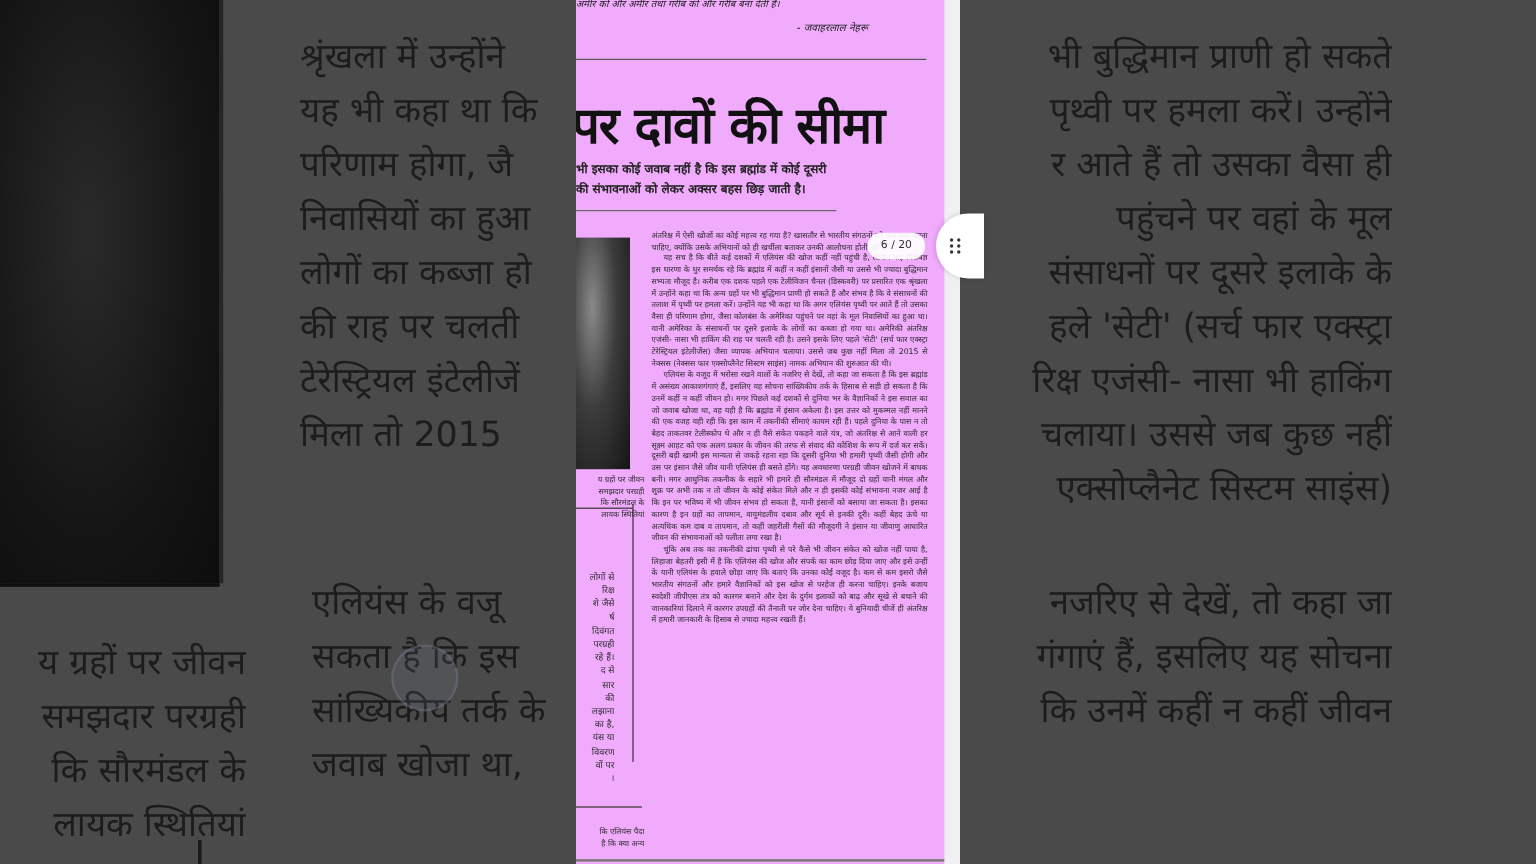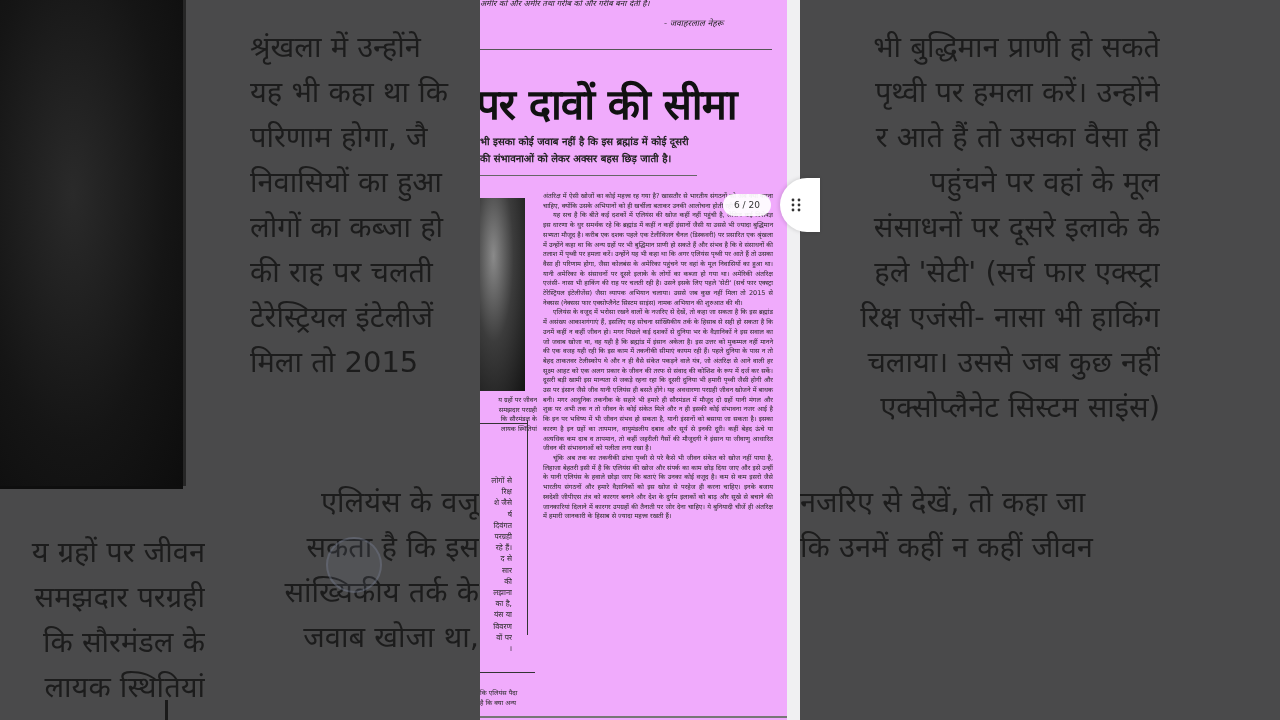--- a/index.html
+++ b/index.html
@@ -7,22 +7,22 @@
   body { position: relative; font-family: "DejaVu Sans", sans-serif; }
 
   
   .bg { position: absolute; inset: 0; background: #4a4a4b; overflow: hidden; }
   .bg-left-photo { position: absolute; left: 0; top: 0; width: 183px; height: 486px; background: radial-gradient(ellipse at 40% 40%, #2a2a2a 0%, #151515 60%, #0d0d0d 100%); }
   .bg-left-bar { position: absolute; left: 183px; top: 0; width: 3px; height: 486px; background: #262626; }
   .bg-text { position: absolute; color: #1c1c1c; font-family: "DejaVu Sans", sans-serif; font-size: 29px; line-height: 45px; white-space: nowrap; overflow: hidden; }
   .bg-text.left { left: 250px; top: 25px; width: 230px; }
   .bg-text.right { left: 800px; top: 25px; width: 360px; text-align: right; }
   .bg-text.low-left { left: 0; top: 530px; width: 205px; text-align: right; }
-  .bg-text.low-mid { left: 249px; top: 480px; width: 230px; text-align: right; }
-  .bg-text.low-right { left: 800px; top: 480px; width: 360px; }
+  .bg-text.low-mid { left: 260px; top: 480px; width: 230px; }
+  .bg-text.low-right { left: 800px; top: 480px; width: 360px; text-align: right; }
   .bg-divider { position: absolute; left: 0; top: 486px; width: 183px; height: 3px; background: #0e0e0e; }
   .bg-vline { position: absolute; left: 165px; top: 700px; width: 3px; height: 20px; background: #1a1a1a; }
 
   
   .panel { position: absolute; left: 480px; top: 0; width: 320px; height: 720px; background: #f0abfc; overflow: hidden; }
   .right-strip { position: absolute; left: 787px; top: 0; width: 13px; height: 720px; background: #f0f0f2; }
 
   .quote { position: absolute; left: 0; top: 0; width: 300px; font-size: 8px; font-style: italic; color: #222; }
   .quote .line1 { position: absolute; left: 0; top: -3px; white-space: nowrap; }
   .quote .author { position: absolute; left: 184px; top: 17px; white-space: nowrap; font-size: 8.5px; }
@@ -37,21 +37,21 @@
 
   .col-main { position: absolute; left: 63px; top: 192px; width: 230px; font-size: 6.5px; line-height: 9.7px; color: #2a2a2a; text-align: justify; }
   .col-main p { text-indent: 10px; }
   .col-main p.first { text-indent: 0; }
 
   .col-left { position: absolute; left: 0; top: 396px; width: 57px; font-size: 6.5px; line-height: 9.7px; color: #2a2a2a; text-align: right; white-space: nowrap; overflow: hidden; }
   .box-rule-v { position: absolute; left: 47px; top: 420px; width: 1px; height: 215px; background: #333; }
   .box-rule-h { position: absolute; left: 0; top: 423px; width: 47px; height: 1px; background: #333; }
   .box-rule-h2 { position: absolute; left: 0; top: 672px; width: 55px; height: 1px; background: #333; }
   .box-text { position: absolute; left: 0; top: 463px; width: 32px; font-size: 7.5px; line-height: 11.2px; color: #2a2a2a; white-space: nowrap; overflow: hidden; text-align: right; margin-top: 12px; }
-  .box-foot { position: absolute; left: 0; top: 688px; width: 57px; font-size: 6.5px; line-height: 10px; color: #2a2a2a; white-space: nowrap; overflow: hidden; text-align: left; }
+  .box-foot { position: absolute; left: 0; top: 688px; width: 57px; font-size: 6.5px; line-height: 10px; color: #2a2a2a; white-space: nowrap; overflow: hidden; text-align: right; }
   .rule-bottom { position: absolute; left: 0; top: 716px; width: 320px; height: 2px; background: #777; }
 
   
   .page-pill { position: absolute; left: 723px; top: 194px; width: 48px; height: 22px; border-radius: 11px; background: rgba(255,255,255,0.92); font-size: 9px; color: #333; display: flex; align-items: center; justify-content: center; }
   .handle { position: absolute; left: 780px; top: 178px; width: 40px; height: 54px; border-radius: 27px 0 0 27px; background: #ffffff; box-shadow: -1px 0 4px rgba(0,0,0,0.15); display: flex; align-items: center; justify-content: center; }
   .handle svg { display: block; margin-left: -8px; }
   .ripple { position: absolute; left: 326px; top: 537px; width: 56px; height: 56px; border-radius: 50%; border: 2px solid rgba(120,130,150,0.35); background: rgba(140,150,170,0.12); }
 </style>
 </head>
 <body>
@@ -89,20 +89,21 @@
     <div>लायक स्थितियां</div>
   </div>
   <div class="bg-text low-mid" style="top:480px;">
     <div>एलियंस के वजू</div>
     <div>सकता है कि इस</div>
     <div>सांख्यिकीय तर्क के</div>
     <div>जवाब खोजा था,</div>
   </div>
   <div class="bg-text low-right">
     <div>नजरिए से देखें, तो कहा जा</div>
+    <div>गंगाएं हैं, इसलिए यह सोचना</div>
     <div>कि उनमें कहीं न कहीं जीवन</div>
   </div>
 </div>
 
 <div class="panel">
   <div class="quote">
     <div class="line1">अमीर को और अमीर तथा गरीब को और गरीब बना देती है।</div>
     <div class="author">- जवाहरलाल नेहरू</div>
   </div>
   <div class="rule-top"></div>

